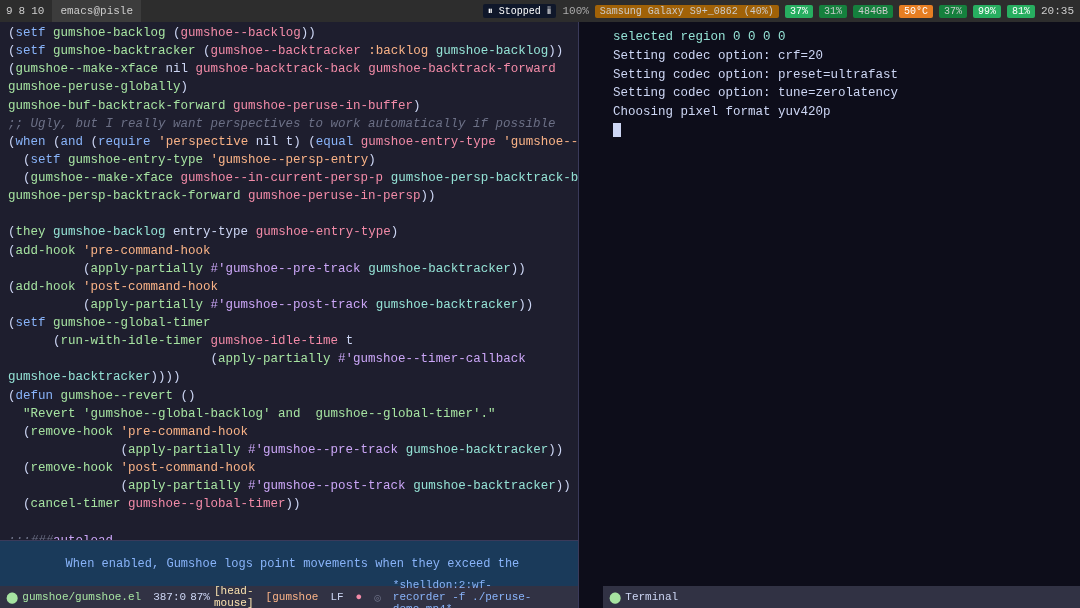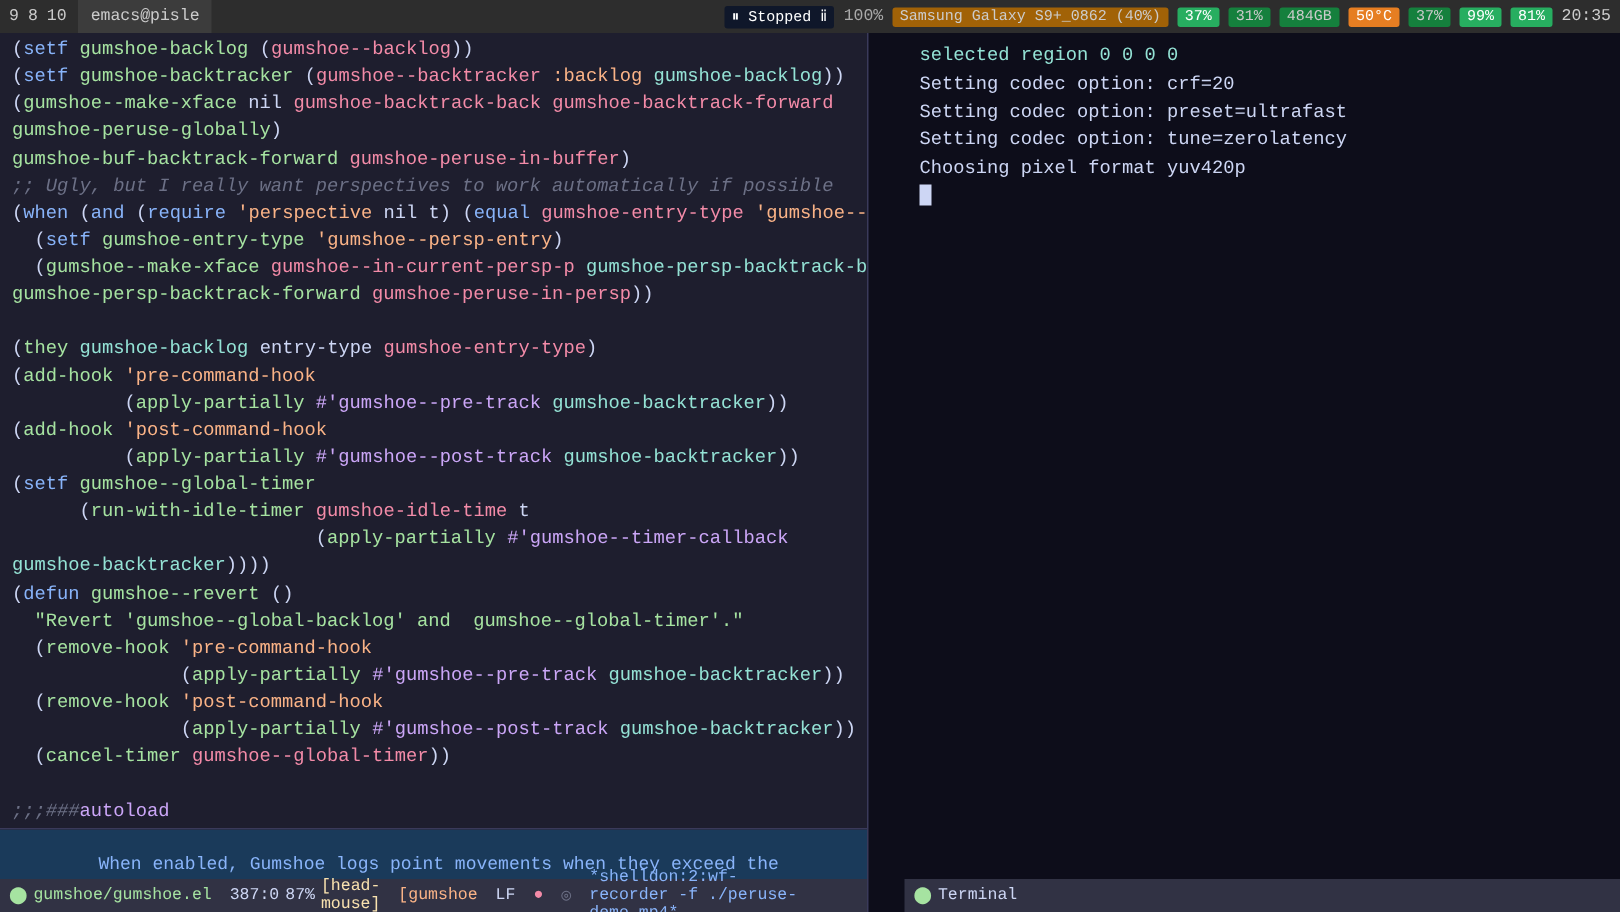--- a/index.html
+++ b/index.html
@@ -97,21 +97,21 @@
     .c-symbol { color: #fab387; } 
     .c-string { color: #a6e3a1; } 
     .c-comment { color: #6c7086; font-style: italic; font-family: Liberation Mono, monospace; }
     .c-special { color: #cba6f7; }
     .c-white { color: #cdd6f4; }
     .c-teal { color: #94e2d5; }
 
     
     #mini-buffer {
       background: #252535;
-      height: 34px;
+      height: 46px;
       overflow: hidden;
       border-top: 1px solid #3a3a5a;
       font-family: Liberation Mono, monospace;
     }
     .mini-line {
       font-size: 12px;
       padding: 2px 8px;
       color: #89b4fa;
       white-space: pre;
       display: block;

